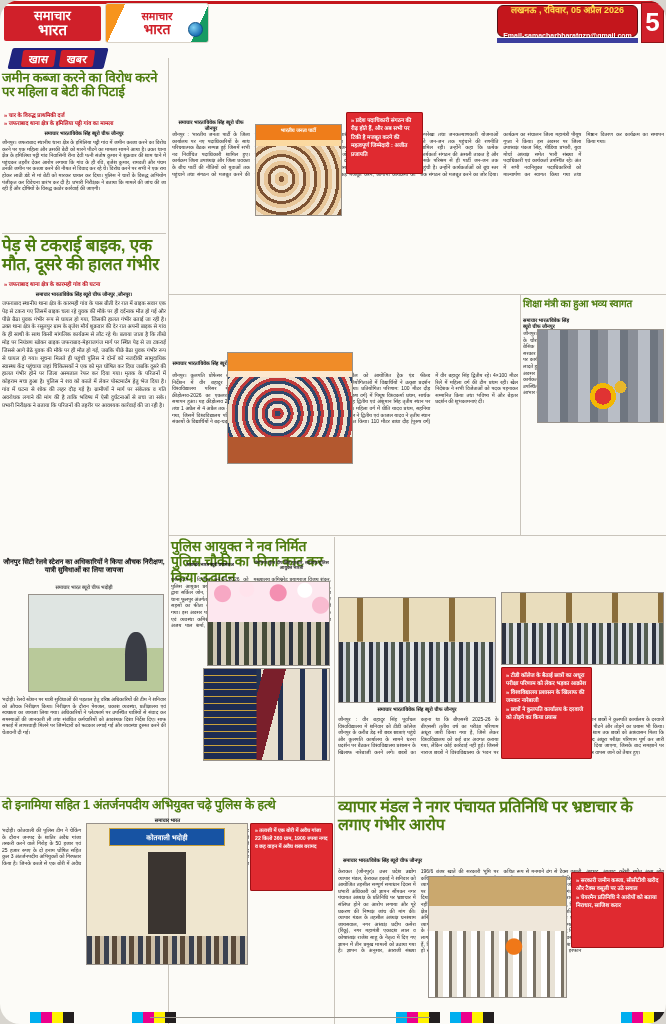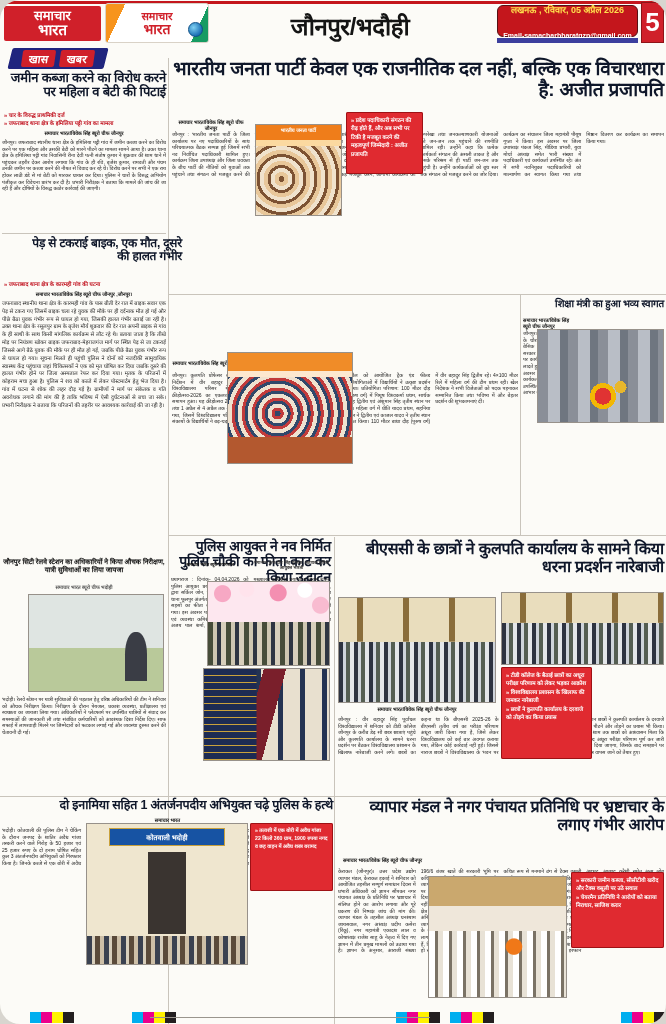--- a/index.html
+++ b/index.html
@@ -1,19 +1,19 @@
 <!DOCTYPE html>
 <html><head>
 <meta charset="utf-8">
 <style>
   html,body{margin:0;padding:0;background:#d8d5cf;}
   .page{position:relative;width:666px;height:1024px;margin:0 auto;background:#fcfbf7;
         font-family:"Liberation Sans","DejaVu Sans",sans-serif;overflow:hidden;color:#141414;border-radius:20px;}
   .abs{position:absolute;box-sizing:border-box;}
-  .hl{font-weight:800;color:#0f172a;text-align:right;line-height:1.1;letter-spacing:-0.2px;}
+  .hl{font-weight:800;color:#4d7c0f;text-align:left;line-height:1.1;letter-spacing:-0.2px;}
   .by{font-size:5px;font-weight:700;color:#101010;text-align:center;line-height:1.2;}
   .bt{font-size:5px;line-height:1.32;text-align:justify;color:#1c1c1c;overflow:hidden;}
   .cols2{column-count:2;column-gap:5px;}
   .cols4{column-count:4;column-gap:5px;}
   .cols6{column-count:6;column-gap:5px;}
   .bullets{color:#c1121f;font-weight:700;font-size:5.6px;line-height:1.4;text-align:left;}
   .redbox{background:#e02a30;color:#fff;font-weight:700;font-size:5.6px;line-height:1.5;
           padding:4px 5px;text-align:left;border-radius:2px;box-shadow:0 0 0 1px #9e1115 inset;}
   .photo{border:1px solid #97918a;overflow:hidden;}
   .vline{background:#c9c4bb;width:1px;}
@@ -106,21 +106,20 @@
   <div class="abs topline" style="left:0;top:1px;width:666px;height:3px;"></div>
   <div class="abs logo1" style="left:4px;top:6px;width:97px;height:35px;">
     <span class="l1">समाचार</span>
     <span class="l2">भारत</span>
   </div>
   <div class="abs logo2" style="left:105px;top:3px;width:104px;height:40px;">
     <span class="l1">समाचार</span>
     <span class="l2">भारत</span>
     <span class="globe"></span>
   </div>
-  <div class="abs region" style="left:240px;top:9px;width:220px;height:32px;">जौनपुर/भदौही</div>
   <div class="abs datebox" style="left:497px;top:5px;width:141px;height:32px;">
     <span class="d1">लखनऊ , रविवार, 05 अप्रैल 2026</span>
     <span class="d2">Email-samacharbharatgzp@gmail.com</span>
   </div>
   <div class="abs bluestrip" style="left:497px;top:38px;width:141px;height:5px;"></div>
   <div class="abs pagenum" style="left:641px;top:2px;width:23px;height:41px;">5</div>
 
   <div class="abs khas" style="left:10px;top:48px;height:21px;">
     <span>खास</span>
     <span>खबर</span>
@@ -133,21 +132,21 @@
   <div class="abs vline" style="left:334px;top:537px;height:487px;"></div>
   <div class="abs hline" style="left:0;top:796px;width:666px;"></div>
   <div class="abs hline" style="left:2px;top:233px;width:164px;"></div>
 
   <div class="abs hl" style="left:2px;top:71px;width:164px;font-size:13px;">जमीन कब्जा करने का विरोध करने पर महिला व बेटी की पिटाई</div>
   <div class="abs bullets" style="left:4px;top:112px;width:162px;">» चार के विरुद्ध प्राथमिकी दर्ज</div>
   <div class="abs bullets" style="left:4px;top:120px;width:162px;">» जफराबाद थाना क्षेत्र के इमिलिया पट्टी गांव का मामला</div>
   <div class="abs by" style="left:2px;top:130px;width:164px;">समाचार भारत/विवेक सिंह ब्यूरो चीफ जौनपुर</div>
   <div class="abs bt" style="left:2px;top:139px;width:164px;height:92px;">जौनपुर। जफराबाद स्थानीय थाना क्षेत्र के इमिलिया पट्टी गांव में जमीन कब्जा करने का विरोध करने पर एक महिला और उसकी बेटी को मारने पीटने का मामला सामने आया है। उक्त थाना क्षेत्र के इमिलिया पट्टी गांव निवासिनी रीना देवी पत्नी संतोष कुमार ने शुक्रवार की शाम थाने में पहुंचकर तहरीर देकर आरोप लगाया कि गांव के ही रवि, बृजेश कुमार, रामवती और पंचम उनकी जमीन पर कब्जा करने की नीयत से विवाद कर रहे थे। विरोध करने पर सभी ने एक राय होकर लाठी डंडे से मां बेटी को मारकर घायल कर दिया। पुलिस ने चारों के विरुद्ध अभियोग पंजीकृत कर विवेचना प्रारंभ कर दी है। प्रभारी निरीक्षक ने बताया कि मामले की जांच की जा रही है और दोषियों के विरुद्ध कठोर कार्रवाई की जाएगी।</div>
 
-  <div class="abs hl" style="left:18px;top:237px;width:164px;font-size:12px;">पेड़ से टकराई बाइक, एक मौत, दूसरे की हालत गंभीर</div>
+  <div class="abs hl" style="left:2px;top:237px;width:164px;font-size:17px;">पेड़ से टकराई बाइक, एक मौत, दूसरे की हालत गंभीर</div>
   <div class="abs bullets" style="left:4px;top:281px;width:162px;">» जफराबाद थाना क्षेत्र के कारमही गांव की घटना</div>
   <div class="abs by" style="left:2px;top:291px;width:164px;">समाचार भारत/विवेक सिंह ब्यूरो चीफ जौनपुर ,जौनपुर।</div>
   <div class="abs bt" style="left:2px;top:300px;width:164px;height:255px;font-size:5.4px;line-height:1.45;">जफराबाद स्थानीय थाना क्षेत्र के कारमही गांव के पास बीती देर रात में बाइक सवार एक पेड़ से टकरा गए जिसमें बाइक चला रहे युवक की मौके पर ही दर्दनाक मौत हो गई और पीछे बैठा युवक गंभीर रूप से घायल हो गया, जिसकी हालत गंभीर बताई जा रही है। उक्त थाना क्षेत्र के रसूलपुर ग्राम के बृजेश मौर्य शुक्रवार की देर रात अपनी बाइक से गांव के ही साथी के साथ किसी मांगलिक कार्यक्रम से लौट रहे थे। बताया जाता है कि तीखे मोड़ पर नियंत्रण खोकर बाइक जफराबाद-मेहराजगंज मार्ग पर स्थित पेड़ से जा टकराई जिससे आगे बैठे युवक की मौके पर ही मौत हो गई, जबकि पीछे बैठा युवक गंभीर रूप से घायल हो गया। सूचना मिलते ही पहुंची पुलिस ने दोनों को नजदीकी सामुदायिक स्वास्थ्य केंद्र पहुंचाया जहां चिकित्सकों ने एक को मृत घोषित कर दिया जबकि दूसरे की हालत गंभीर होने पर जिला अस्पताल रेफर कर दिया गया। मृतक के परिजनों में कोहराम मचा हुआ है। पुलिस ने शव को कब्जे में लेकर पोस्टमार्टम हेतु भेज दिया है। गांव में घटना से शोक की लहर दौड़ गई है। ग्रामीणों ने मार्ग पर संकेतक व गति अवरोधक लगाने की मांग की है ताकि भविष्य में ऐसी दुर्घटनाओं से बचा जा सके। प्रभारी निरीक्षक ने बताया कि परिजनों की तहरीर पर आवश्यक कार्रवाई की जा रही है।</div>
 
   <div class="abs by" style="left:2px;top:558px;width:164px;font-size:6.8px;line-height:1.25;">जौनपुर सिटी रेलवे स्टेशन का अधिकारियों ने किया औचक निरीक्षण, यात्री सुविधाओं का लिया जायजा</div>
   <div class="abs by" style="left:2px;top:584px;width:164px;color:#555;">समाचार भारत ब्यूरो चीफ भदोही</div>
   <div class="abs photo ph-left" style="left:28px;top:594px;width:136px;height:98px;">
     <span class="lfig"></span>
   </div>
   <div class="abs bt" style="left:2px;top:696px;width:164px;height:98px;">भदोही। रेलवे स्टेशन पर यात्री सुविधाओं की पड़ताल हेतु वरिष्ठ अधिकारियों की टीम ने शनिवार को औचक निरीक्षण किया। निरीक्षण के दौरान पेयजल, प्रकाश व्यवस्था, प्रतीक्षालय एवं स्वच्छता का जायजा लिया गया। अधिकारियों ने प्लेटफार्म पर उपस्थित यात्रियों से संवाद कर समस्याओं की जानकारी ली तथा संबंधित कर्मचारियों को आवश्यक दिशा निर्देश दिए। साफ सफाई में लापरवाही मिलने पर जिम्मेदारों को फटकार लगाई गई और व्यवस्था दुरुस्त करने की चेतावनी दी गई।</div>
@@ -155,21 +154,20 @@
   <div class="abs hl" style="left:2px;top:799px;width:331px;font-size:12.5px;">दो इनामिया सहित 1 अंतर्जनपदीय अभियुक्त चढ़े पुलिस के हत्थे</div>
   <div class="abs by" style="left:2px;top:817px;width:331px;">समाचार भारत</div>
   <div class="abs bt cols4" style="left:2px;top:827px;width:331px;height:185px;">भदोही। कोतवाली की पुलिस टीम ने चेकिंग के दौरान जनपद के शातिर अवैध गांजा तस्करी करने वाले गिरोह के 50 हजार एवं 25 हजार रुपए के दो इनाम घोषित सहित कुल 3 अंतर्जनपदीय अभियुक्तों को गिरफ्तार किया है। जिनके कब्जे से एक बोरी में अवैध गांजा 22 किलो 360 ग्राम, 1900 रुपया नगद एवं घटना में प्रयुक्त वाहन बरामद किया गया। गिरफ्तार अभियुक्तों में एक का पूर्व आपराधिक इतिहास रहा है। पुलिस पूछताछ में अभियुक्तों ने बताया कि वह सस्ते दामों में गांजा खरीदकर जनपद व आसपास के क्षेत्रों में ऊंचे दामों पर बेचते थे। इसी धंधे से वह अपना खर्च चलाते थे। पुलिस अधीक्षक ने गिरफ्तारी करने वाली टीम को पुरस्कृत करने की घोषणा की है। अभियुक्तों के विरुद्ध सुसंगत धाराओं में अभियोग पंजीकृत कर उन्हें न्यायालय के समक्ष प्रस्तुत किया गया जहां से न्यायिक अभिरक्षा में जेल भेज दिया गया। पुलिस टीम में कोतवाली प्रभारी समेत स्वाट टीम के सदस्य शामिल रहे। जनपद में अवैध मादक पदार्थों की तस्करी के विरुद्ध चलाया जा रहा अभियान आगे भी जारी रहेगा।</div>
   <div class="abs photo ph-kotwali" style="left:86px;top:823px;width:162px;height:142px;">
     <span class="ksign">कोतवाली भदोही</span>
     <span class="kdoor"></span>
     <span class="kpeople"></span>
   </div>
   <div class="abs redbox" style="left:250px;top:823px;width:83px;height:68px;font-size:5.2px;">» तलाशी में एक बोरी में अवैध गांजा 22 किलो 360 ग्राम, 1900 रुपया नगद व छह वाहन में अवैध शस्त्र बरामद</div>
 
-  <div class="abs hl" style="left:172px;top:59px;width:492px;font-size:19px;">भारतीय जनता पार्टी केवल एक राजनीतिक दल नहीं, बल्कि एक विचारधारा है: अजीत प्रजापति</div>
   <div class="abs by" style="left:172px;top:119px;width:78px;">समाचार भारत/विवेक सिंह ब्यूरो चीफ जौनपुर</div>
   <div class="abs bt cols6" style="left:172px;top:131px;width:492px;height:162px;">जौनपुर : भारतीय जनता पार्टी के जिला कार्यालय पर नए पदाधिकारियों के साथ परिचयात्मक बैठक सम्पन्न हुई जिसमें सभी नव निर्वाचित पदाधिकारी शामिल हुए। कार्यक्रम जिला उपाध्यक्ष और जिला प्रवक्ता के बीच पार्टी की नीतियों को युवाओं तक पहुंचाने तथा संगठन को मजबूत करने की रणनीति पर चर्चा के साथ प्रारंभ हुआ। जिला अध्यक्ष अजीत प्रजापति ने उपस्थित जिला पदाधिकारियों को सम्बोधित करते हुए कहा कि बैठक में आए सभी का हार्दिक स्वागत एवं अभिनंदन करता हूं। यह केवल एक औपचारिक परिचय का कार्यक्रम नहीं है, बल्कि यह संगठन की शक्ति, एकता और हमारी सामूहिक जिम्मेदारी को मजबूत करने का अवसर है। भाजपा केवल एक राजनीतिक दल नहीं, बल्कि एक विचारधारा है जो राष्ट्रहित को सर्वोपरि मानती है। बैठक के दौरान विभिन्न विषयों पर चर्चा की गई, जिसमें संगठन विस्तार, बूथ स्तर पर पार्टी की पकड़ मजबूत करने, आगामी कार्यक्रमों की रूपरेखा तथा जनकल्याणकारी योजनाओं को जन-जन तक पहुंचाने की रणनीति शामिल रही। उन्होंने कहा कि प्रत्येक कार्यकर्ता संगठन की असली ताकत है और उसके परिश्रम से ही पार्टी जन-जन तक पहुंची है। उन्होंने कार्यकर्ताओं को बूथ स्तर तक संगठन को मजबूत करने का जोर दिया। कार्यक्रम का संचालन जिला महामंत्री पीयूष गुप्ता ने किया। इस अवसर पर जिला उपाध्यक्ष पंकज सिंह, मीडिया प्रभारी, युवा मोर्चा अध्यक्ष समेत भारी संख्या में पदाधिकारी एवं कार्यकर्ता उपस्थित रहे। अंत में सभी नवनियुक्त पदाधिकारियों को माल्यार्पण कर स्वागत किया गया तथा मिष्ठान वितरण कर कार्यक्रम का समापन किया गया।</div>
   <div class="abs photo ph-bjp" style="left:255px;top:124px;width:87px;height:92px;position:absolute;">
     <span class="ph-banner">भारतीय जनता पार्टी</span>
   </div>
   <div class="abs redbox" style="left:346px;top:112px;width:77px;height:62px;">» प्रदेश पदाधिकारी संगठन की रीढ़ होते हैं, और अब सभी पर टिकी है मजबूत करने की महत्वपूर्ण जिम्मेदारी : अजीत प्रजापति</div>
 
   <div class="abs by" style="left:172px;top:360px;width:80px;">समाचार भारत/विवेक सिंह ब्यूरो चीफ जौनपुर</div>
   <div class="abs bt cols4" style="left:172px;top:372px;width:346px;height:161px;">जौनपुर। कुलपति प्रोफेसर वंदना सिंह के निर्देशन में वीर बहादुर सिंह पूर्वांचल विश्वविद्यालय परिसर में आयोजित क्रीड़ोत्सव-2026 का एकलव्य स्टेडियम में समापन हुआ। यह क्रीड़ोत्सव 24 एवं 25 मार्च तथा 1 अप्रैल से 4 अप्रैल तक आयोजित किया गया, जिसमें विश्वविद्यालय परिसर के विभिन्न संकायों के विद्यार्थियों ने बढ़-चढ़कर भाग लिया। समापन समारोह की अध्यक्षता प्रोफेसर प्रमोद यादव (डीएसडब्ल्यू) ने की, जबकि मुख्य अतिथि के रूप में प्रोफेसर अजय प्रताप सिंह उपस्थित रहे। पूरे आयोजन में खेल भावना, ऊर्जा और प्रतिस्पर्धा का शानदार प्रदर्शन देखने को मिला। क्रीड़ोत्सव के अंतर्गत कबड्डी, खो एवं ट्रैक एंड फील्ड की विभिन्न प्रतियोगिताएं आयोजित की गईं। विशेष रूप से 2 एवं 4 अप्रैल को आयोजित ट्रैक एंड फील्ड प्रतियोगिताओं में विद्यार्थियों ने उत्कृष्ट प्रदर्शन किया। प्रतियोगिता परिणाम: 100 मीटर दौड़ (पुरुष वर्ग) में पियूष विश्वकर्मा प्रथम, सार्थक सिंह द्वितीय एवं अंशुमान सिंह तृतीय स्थान पर रहे। महिला वर्ग में प्रीति यादव प्रथम, सहनिया पाल ने द्वितीय एवं काजल यादव ने तृतीय स्थान प्राप्त किया। 110 मीटर बाधा दौड़ (पुरुष वर्ग) में वीर बहादुर सिंह द्वितीय रहे। 4×100 मीटर रिले में महिला वर्ग की टीम प्रथम रही। खेल निदेशक ने सभी विजेताओं को पदक पहनाकर सम्मानित किया तथा भविष्य में और बेहतर प्रदर्शन की शुभकामनाएं दीं।</div>
   <div class="abs photo ph-krido" style="left:227px;top:352px;width:126px;height:112px;"></div>
@@ -179,21 +177,20 @@
   <div class="abs bt cols2" style="left:523px;top:330px;width:141px;height:203px;">जौनपुर। जफराबाद स्थानीय नगर क्षेत्र के चौराहे पर शुक्रवार की देर रात बेसिक शिक्षा राज्य मंत्री उत्तर प्रदेश सरकार संदीप सिंह का जनपद आगमन पर कार्यकर्ताओं द्वारा फूल मालाओं से लादते हुए भव्य स्वागत किया गया। इस अवसर पर भारी संख्या में भाजपा कार्यकर्ता एवं स्थानीय नागरिक उपस्थित रहे। शिक्षा मंत्री ने सभी का आभार व्यक्त करते हुए कहा कि प्रदेश सरकार शिक्षा के क्षेत्र में निरंतर सुधार कर रही है तथा परिषदीय विद्यालयों को आधुनिक सुविधाओं से युक्त किया जा रहा है। स्वागत करने वालों में मंडल अध्यक्ष, नगर अध्यक्ष, युवा मोर्चा के पदाधिकारी समेत अनेक कार्यकर्ता शामिल रहे। मंत्री ने कार्यकर्ताओं से संगठन को मजबूत करने एवं सरकार की योजनाओं को जन-जन तक पहुंचाने का आह्वान किया।</div>
   <div class="abs photo ph-shiksha" style="left:537px;top:329px;width:127px;height:94px;"></div>
 
   <div class="abs hl" style="left:171px;top:539px;width:160px;font-size:14px;">पुलिस आयुक्त ने नव निर्मित पुलिस चौकी का फीता काट कर किया उद्घाटन</div>
   <div class="abs by" style="left:171px;top:562px;width:78px;font-size:4.5px;">समाचार भारत ब्यूरो प्रयागराज</div>
   <div class="abs by" style="left:252px;top:560px;width:79px;font-size:4.5px;color:#333;">गंगानगर कुंभ दीप सिंह गुरुवार, सहायक पुलिस आयुक्त भारती</div>
   <div class="abs bt cols2" style="left:171px;top:576px;width:160px;height:221px;">प्रयागराज : दिनांक- 04.04.2026 को पुलिस आयुक्त प्रयागराज जोगेन्द्र कुमार द्वारा सर्किल जोन, कमिश्नरेट प्रयागराज के थाना फूलपुर अंतर्गत नवनिर्मित पुलिस चौकी सहसों का फीता काटकर उद्घाटन किया गया। इस अवसर पर अपर पुलिस आयुक्त एवं व्यवस्था कमिश्नरेट प्रयागराज डॉक्टर अजय पाल शर्मा, अपर पुलिस आयुक्त मुख्यालय कमिश्नरेट प्रयागराज विजय शंकर, पुलिस उपायुक्त गंगानगर कुंभ दीप सिंह, सहायक पुलिस आयुक्त फूलपुर अरुण कुमार पाराशर एवं अन्य पुलिस अधिकारी/कर्मचारीगण उपस्थित रहे। पुलिस आयुक्त ने चौकी परिसर का निरीक्षण कर आवश्यक दिशा निर्देश दिए तथा क्षेत्र में कानून व्यवस्था को और सुदृढ़ करने का निर्देश दिया।</div>
   <div class="abs photo ph-balloons" style="left:207px;top:581px;width:123px;height:85px;"></div>
   <div class="abs photo ph-plaque" style="left:203px;top:668px;width:127px;height:93px;"></div>
 
-  <div class="abs hl" style="left:338px;top:540px;width:326px;font-size:16px;">बीएससी के छात्रों ने कुलपति  कार्यालय के सामने किया धरना प्रदर्शन नारेबाजी</div>
   <div class="abs photo ph-crowd" style="left:338px;top:597px;width:158px;height:106px;"></div>
   <div class="abs photo ph-crowd" style="left:501px;top:592px;width:163px;height:73px;"></div>
   <div class="abs by" style="left:338px;top:706px;width:158px;">समाचार भारत/विवेक सिंह ब्यूरो चीफ जौनपुर</div>
   <div class="abs bt cols4" style="left:338px;top:716px;width:326px;height:81px;">जौनपुर : वीर बहादुर सिंह पूर्वांचल विश्वविद्यालय में शनिवार को टीडी कॉलेज जौनपुर के करीब डेढ़ सौ छात्र छात्राएं पहुंचे और कुलपति कार्यालय के सामने धरना प्रदर्शन पर बैठकर विश्वविद्यालय प्रशासन के खिलाफ नारेबाजी करने लगे। छात्रों का कहना था कि बीएससी 2025-26 के बीएससी तृतीय वर्ष का परीक्षा परिणाम अधूरा जारी किया गया है, जिसे लेकर विश्वविद्यालय को कई बार अवगत कराया गया, लेकिन कोई कार्रवाई नहीं हुई। जिससे नाराज छात्रों ने विश्वविद्यालय के भवन पर प्रदर्शन करने के लिए मजबूर होना पड़ा। इस दौरान जानकारी लगते ही उपकुलसचिव अजीत प्रताप सिंह, डॉ दिग्विजय सिंह राठी, डॉ प्रवीण सिंह पहुंचे और छात्रों को समझाने का प्रयास करते रहे, लेकिन छात्र परीक्षा परिणाम पूर्ण करने की मांग पर अड़े रहे। इस दौरान छात्रों ने कुलपति कार्यालय के दरवाजे को पीटने और तोड़ने का प्रयास भी किया। देर शाम तक छात्रों को आश्वासन मिला कि जल्द अधूरा परीक्षा परिणाम पूर्ण कर जारी कर दिया जाएगा, जिसके बाद समझाने पर छात्र वापस जाने को तैयार हुए।</div>
   <div class="abs redbox" style="left:501px;top:667px;width:91px;height:92px;">
     <div>» टीडी कॉलेज के बैठाई छात्रों का अधूरा परीक्षा परिणाम को लेकर भड़का आक्रोश</div>
     <div>» विश्वविद्यालय प्रशासन के खिलाफ की जमकर नारेबाजी</div>
     <div>» छात्रों ने कुलपति कार्यालय के दरवाजे को तोड़ने का किया प्रयास</div>
   </div>
 

